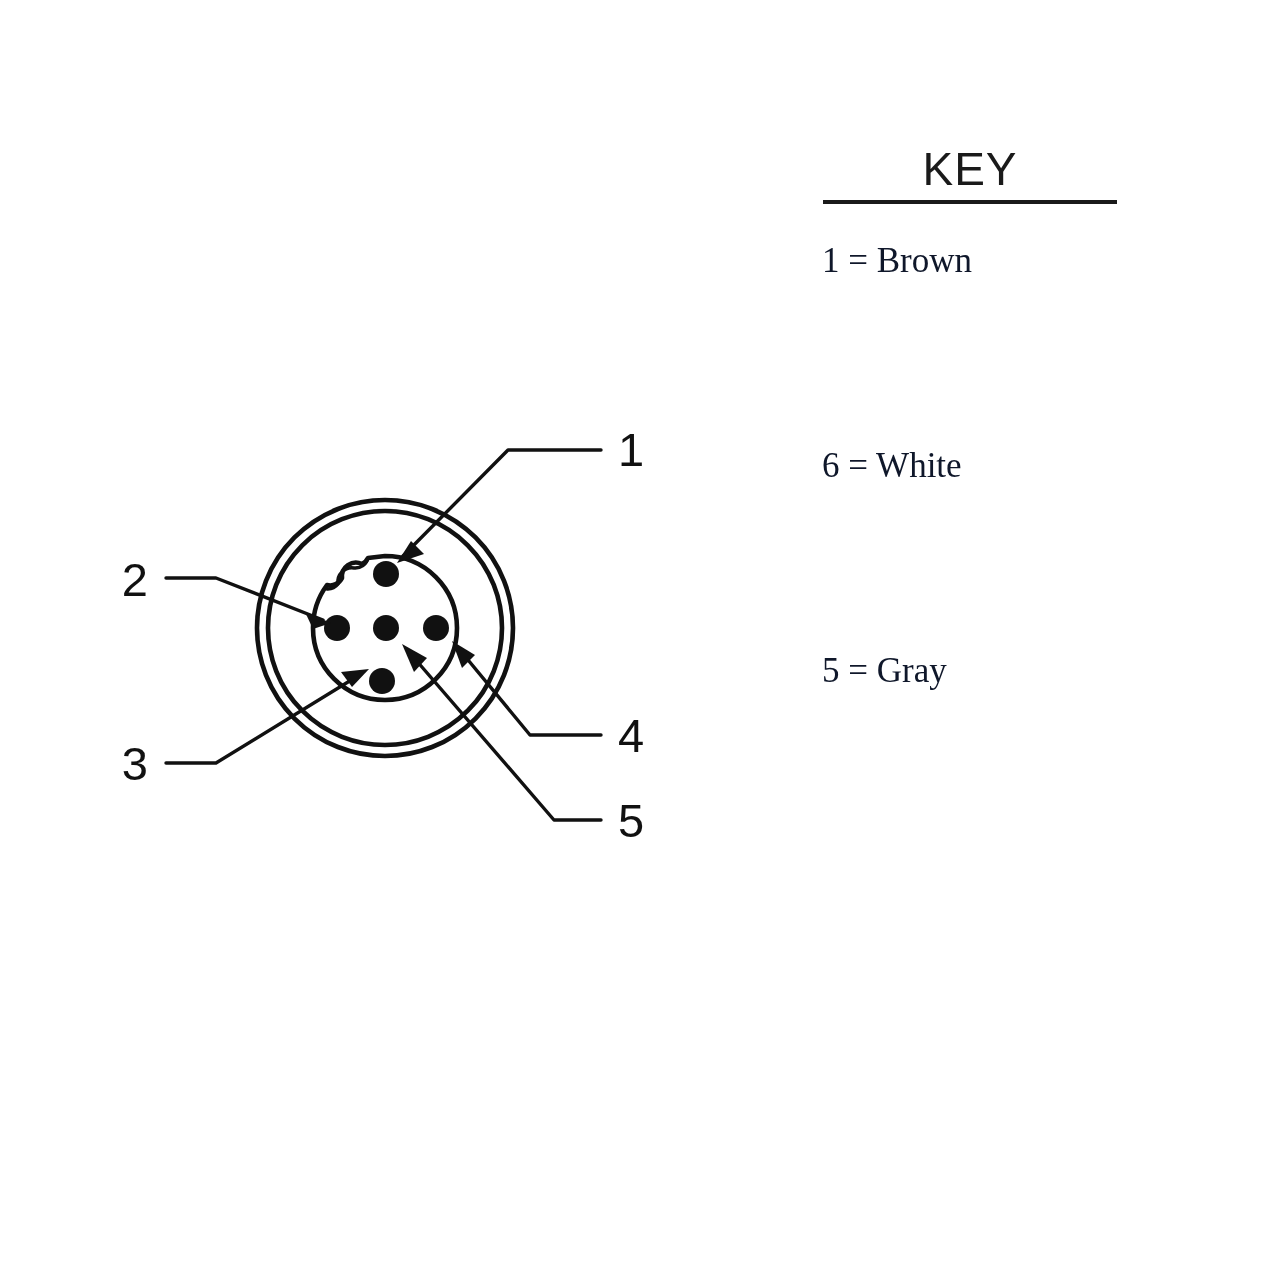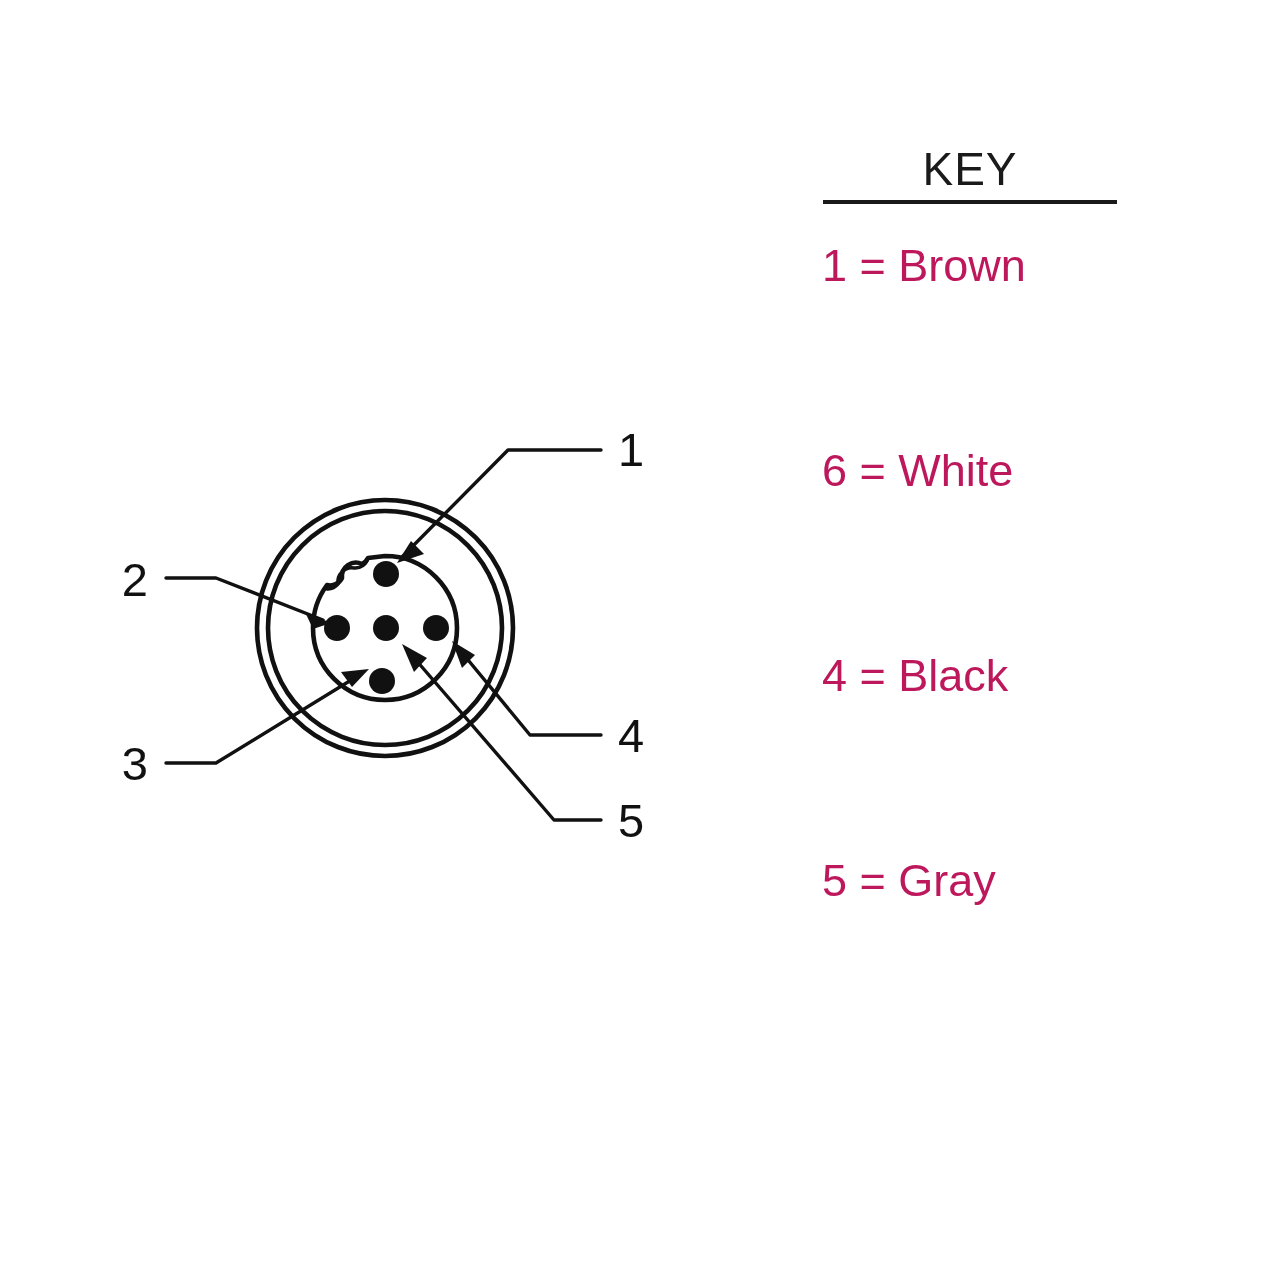--- a/index.html
+++ b/index.html
@@ -98,24 +98,25 @@
     left: 62px;
     top: 243px;
     width: 440px;
   }
   .key-row {
     height: 205px;
     display: flex;
     align-items: flex-start;
   }
   .key-entry {
-    font-size: 45px;
+    font-size: 35px;
     line-height: 1.0;
-    color: #be185d;
+    color: #0f172a;
     white-space: pre;
+    font-family: Liberation Serif, serif;
   }
 </style>
 </head>
 <body>
 
 <div id="page">
 
   <div id="diagram-panel">
 
     <svg id="connector-svg" width="760" height="1280" viewBox="0 0 760 1280">
@@ -184,22 +185,19 @@
     <div id="key-rule"></div>
 
     <div id="key-list">
       <div class="key-row">
         <span class="key-entry">1 = Brown</span>
       </div>
       <div class="key-row">
         <span class="key-entry">6 = White</span>
       </div>
       <div class="key-row">
-        <span class="key-entry">4 = Black</span>
-      </div>
-      <div class="key-row">
         <span class="key-entry">5 = Gray</span>
       </div>
     </div>
 
   </div>
 
 </div>
 
 </body></html>

